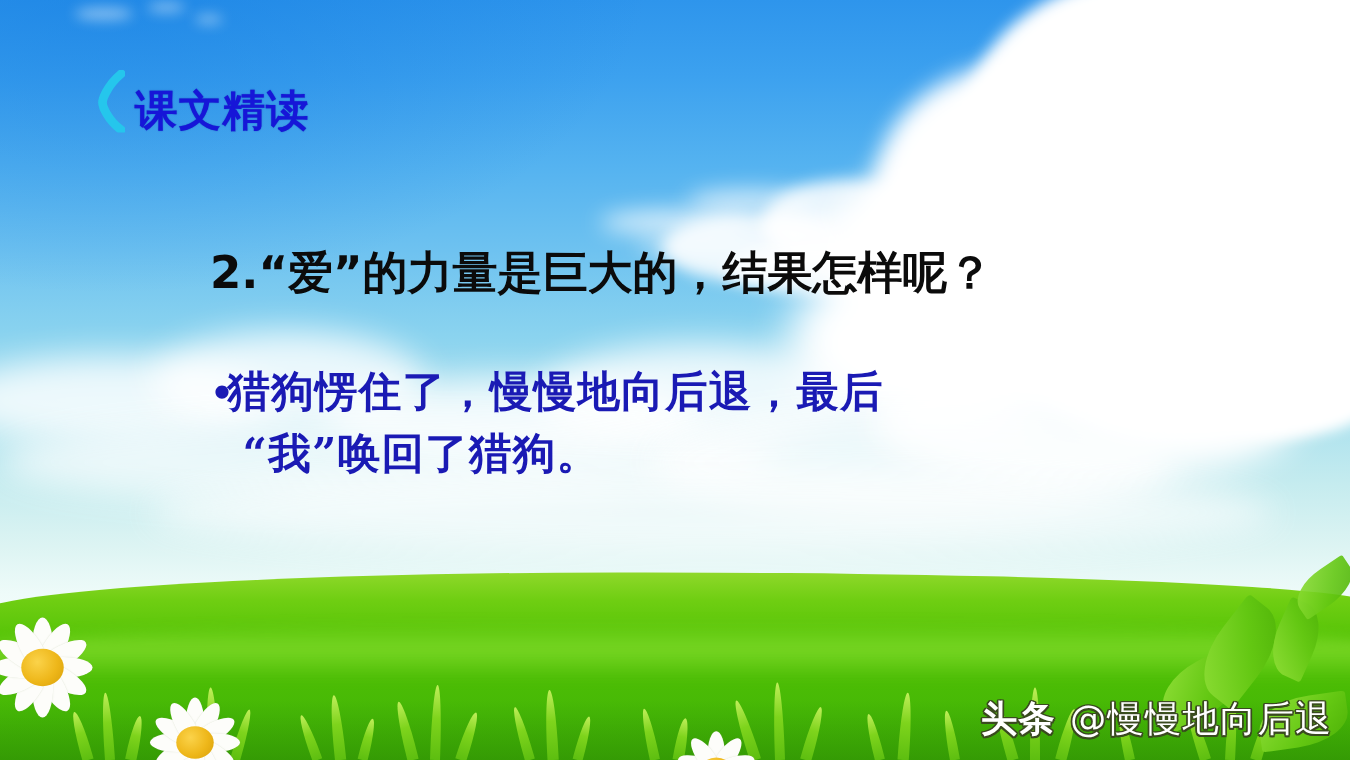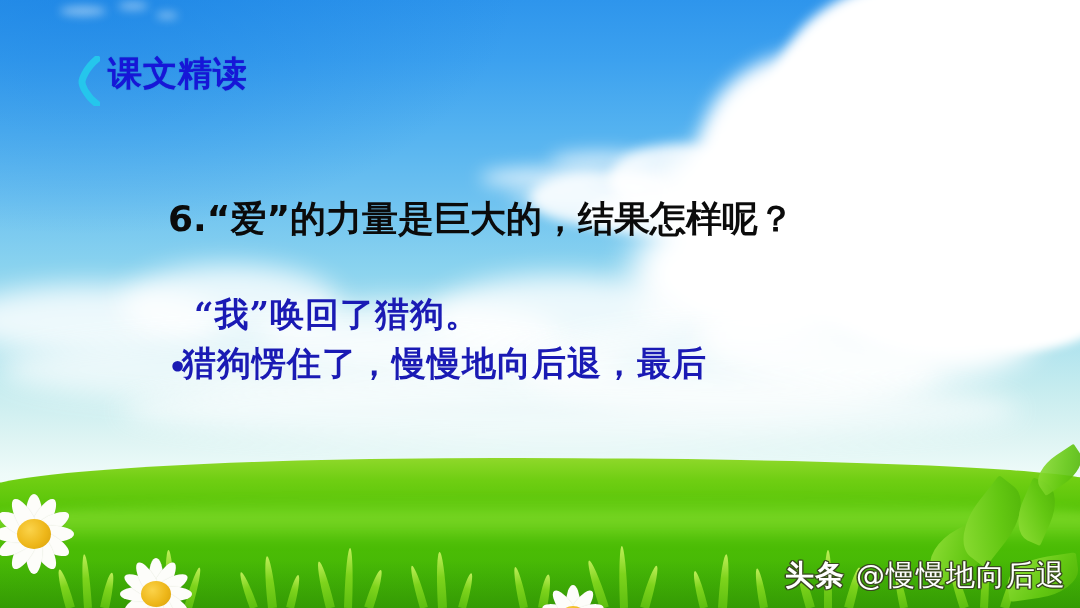--- a/index.html
+++ b/index.html
@@ -177,21 +177,21 @@
     background: radial-gradient(circle at 38% 35%, #fbd34a 0%, #eeb71a 55%, #d79e08 100%);
     border-radius: 50%;
   }
 
   
   .title-row {
     position: absolute;
     left: 78px;
     top: 56px;
     display: flex;
-    align-items: flex-start;
+    align-items: flex-end;
     gap: 8px;
   }
   .title-bracket {
     width: 22px;
     height: 50px;
     position: relative;
   }
   .title-bracket svg { display: block; }
   .title-text {
     font-family: "DejaVu Sans", "Liberation Sans", sans-serif;
@@ -399,25 +399,25 @@
 
   <div class="title-row">
     <div class="title-bracket">
       <svg width="22" height="50" viewBox="0 0 22 50" aria-hidden="true">
         <path d="M19 3 C7 13, 4 24, 4 26 C4 29, 8 40, 19 48" stroke="#25c6ec" stroke-width="7" stroke-linecap="round" fill="none"></path>
       </svg>
     </div>
     <div class="title-text">课文精读</div>
   </div>
 
-  <div class="question">6.“爱”的力量是巨大的，结果怎样呢？</div>
+  <div class="question">2.“爱”的力量是巨大的，结果怎样呢？</div>
 
   <div class="answer">
+    <span class="answer-line l1"><span class="bullet">•</span><span>猎狗愣住了，慢慢地向后退，最后</span></span>
     <span class="answer-line l2">“我”唤回了猎狗。</span>
-    <span class="answer-line l1"><span class="bullet">•</span><span>猎狗愣住了，慢慢地向后退，最后</span></span>
   </div>
 
   <div class="watermark">
     <span>头条</span>
     <span class="wm-at">@慢慢地向后退</span>
   </div>
 
 </div>
 
 </body></html>

